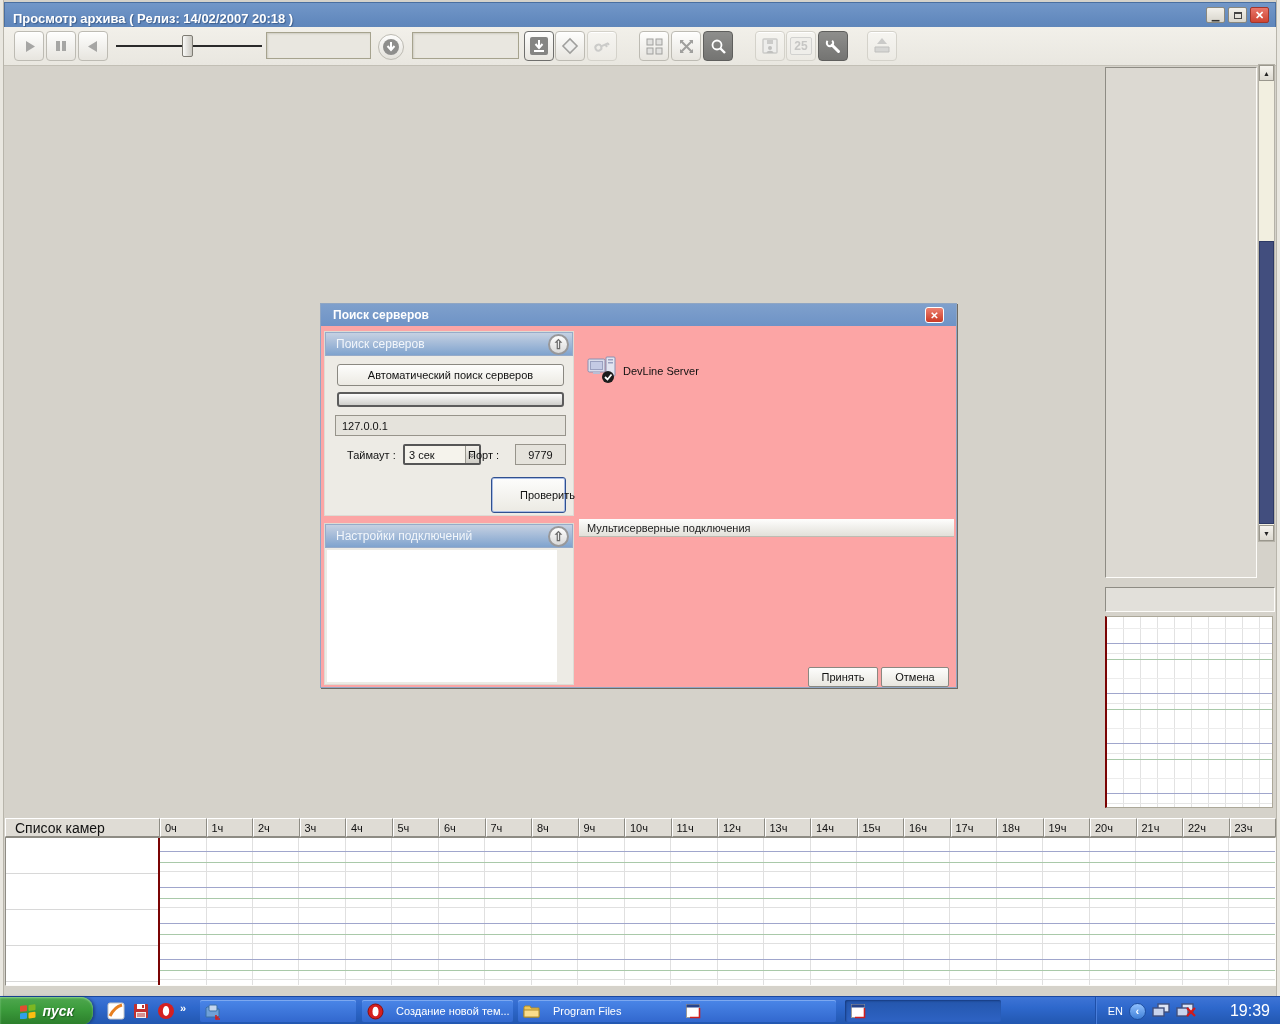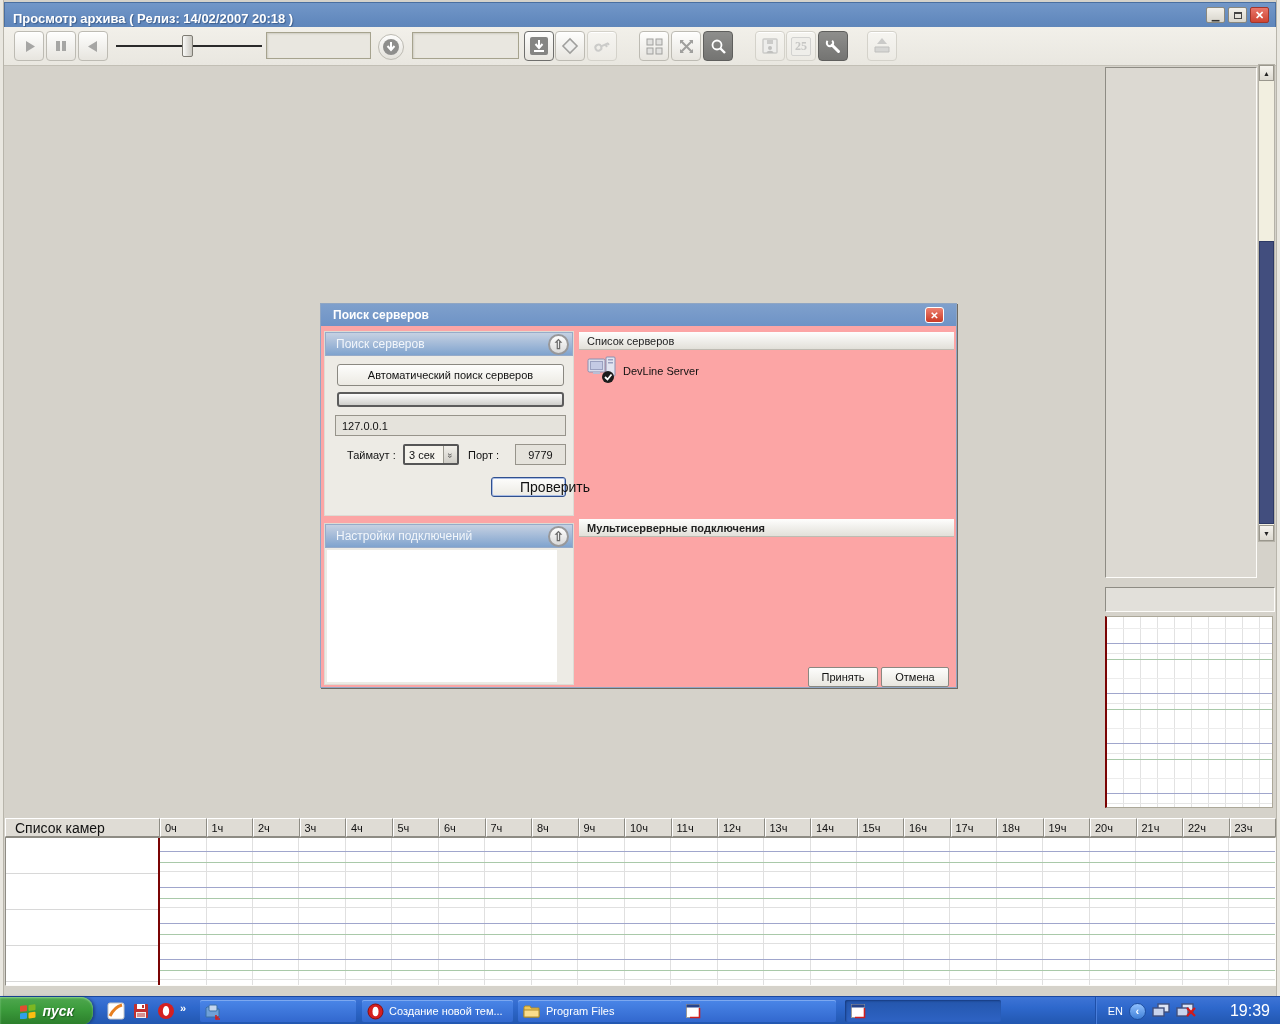--- a/index.html
+++ b/index.html
@@ -26,21 +26,21 @@
   .win-btn.close { background:linear-gradient(#E9766A,#CE4433); border-color:#A2362B; color:#fff;
     font-weight:bold; font-size:11px; }
   .glyph-restore { width:8px; height:7px; border:1px solid #444; border-top-width:2px; display:block; }
 
   
   #toolbar { left:4px; top:27px; width:1272px; height:39px;
     background:linear-gradient(#F2F0EA,#E9E7E0); border-bottom:1px solid #C2BFB5; }
   .tbtn { position:absolute; top:4px; width:30px; height:30px; border:1px solid #BDBBB3;
     border-radius:4px; background:linear-gradient(#FEFEFD,#E7E5DF);
     display:flex; align-items:center; justify-content:center;
-    box-shadow:inset 0 1px 0 #fff;font-family:Liberation Serif, serif; }
+    box-shadow:inset 0 1px 0 #fff; }
   .tbtn.dark { background:linear-gradient(#8E8E8C,#747472); border-color:#5F5F5D; box-shadow:none; }
   .tbtn.flat { background:linear-gradient(#F6F5F1,#ECEAE4); border-color:#D4D2CA; }
   .tfield { position:absolute; top:5px; height:27px; background:#E9E7E0;
     border:1px solid #A6A38E; box-shadow:inset 1px 1px 2px #CFCCC2; }
   #slider-track { left:112px; top:18px; width:146px; height:2px; background:#2A2A2A; }
   #slider-thumb { left:178px; top:8px; width:11px; height:22px;
     background:linear-gradient(90deg,#FAFAF8,#C9C7C0); border:1px solid #7E7C74; border-radius:2px; }
   #round-drop { left:374px; top:7px; width:26px; height:26px; border-radius:50%;
     border:1px solid #BDBBB3; background:linear-gradient(#FDFDFC,#E4E2DB);
     display:flex; align-items:center; justify-content:center; }
@@ -92,41 +92,41 @@
   #grp-search { top:27px; height:185px; }
   #auto-search-btn { position:absolute; left:12px; top:32px; width:227px; height:22px;
     border:1px solid #8A8881; border-radius:3px; background:linear-gradient(#FDFDFC,#ECEAE3);
     font-size:11px; color:#111; font-family:inherit; }
   #progress { position:absolute; left:12px; top:60px; width:227px; height:15px;
     border:2px solid #5C5C5C; border-radius:3px; background:linear-gradient(#FDFDFD,#CFCFCB); }
   #addr-field { position:absolute; left:10px; top:83px; width:231px; height:21px;
     background:#E5E3DC; border:1px solid #97948B; font-size:11px; color:#111;
     display:flex; align-items:center; padding-left:6px; }
   .inline-lbl { position:absolute; font-size:11px; color:#111; top:117px; }
-  #timeout-combo { position:absolute; left:78px; top:112px; width:56px; height:21px;
+  #timeout-combo { position:absolute; left:78px; top:112px; width:78px; height:21px;
     border:2px solid #565656; border-radius:2px; background:#F5F3EC; display:flex; }
   #timeout-combo .cval { flex:1; font-size:11px; color:#111; display:flex; align-items:center; padding-left:4px; }
   #timeout-combo .cbtn { width:14px; background:linear-gradient(#F2F0EA,#CFCDC6);
     border-left:1px solid #9A988F; display:flex; align-items:center; justify-content:center;
     font-size:9px; color:#444; }
   #timeout-combo .cbtn span { transform:rotate(90deg); letter-spacing:-1px; }
   #port-field { position:absolute; left:190px; top:112px; width:51px; height:21px;
     background:#E5E3DC; border:1px solid #97948B; font-size:11px; color:#111;
     display:flex; align-items:center; justify-content:center; }
-  #check-btn { position:absolute; right:7px; top:145px; width:75px; height:20px;
+  #check-btn { position:absolute; right:7px; top:145px; width:75px; height:36px;
     border:1px solid #30508F; border-radius:3px; box-shadow:inset 0 0 0 1px #A8BCE4;
-    background:linear-gradient(#FDFDFC,#ECEAE3); font-size:14px; color:#111; font-family:inherit;padding-left:28px; }
+    background:linear-gradient(#FDFDFC,#ECEAE3); font-size:11px; color:#111; font-family:inherit;padding-left:28px; }
   #grp-conn { top:219px; height:162px; }
   #conn-white { position:absolute; left:2px; top:26px; width:230px; height:132px; background:#fff; }
   #right-pane { position:absolute; left:258px; top:28px; width:377px; height:355px; }
   .band { position:absolute; left:0; right:2px; height:18px;
     background:linear-gradient(#FEFEFD,#E2E0D9); border-bottom:1px solid #BEBBB2;
     font-size:11px; color:#222; display:flex; align-items:center; padding-left:8px; }
   #band-servers { top:0; }
-  #band-multi { top:187px;font-weight:bold; }
+  #band-multi { top:187px; }
   #server-item { position:absolute; left:8px; top:24px; display:flex; align-items:center; }
   #server-item .sname { font-size:11px; color:#111; margin-left:6px; }
   .dlg-btn { position:absolute; top:335px; height:20px; border:1px solid #8A8881; border-radius:2px;
     background:linear-gradient(#FDFDFC,#E8E6DF); font-size:11px; color:#111; font-family:inherit; }
   #accept-btn { left:229px; width:70px; }
   #cancel-btn { left:302px; width:68px; }
 
   
   #tl-header { left:5px; top:818px; width:1271px; height:19px; display:flex; }
   .tl-cell { border:1px solid; border-color:#FFFFFF #8E8C84 #8E8C84 #FFFFFF;
@@ -154,21 +154,21 @@
   #start-btn { left:0; top:0; width:93px; height:28px; border-radius:0 12px 12px 0;
     background:linear-gradient(#4FA84F,var(--start-button,#3B9B3B) 45%,#2B7D2B);
     box-shadow:inset 0 1px 2px #8CD08C, 2px 0 3px rgba(0,0,0,.3);
     display:flex; align-items:center; justify-content:center; gap:5px; }
   #start-btn .start-text { color:#fff; font-size:14px; font-weight:bold; font-style:italic;
     text-shadow:1px 1px 1px #1E5C1E; }
   .ql-icon { position:absolute; top:5px; width:18px; height:18px; }
   #ql-chevron { position:absolute; left:180px; top:5px; color:#fff; font-size:11px; font-weight:bold; }
   .task-item { position:absolute; top:3px; height:22px; border-radius:2px;
     background:linear-gradient(#4A86E8,#3268CE); box-shadow:inset 0 1px 0 #7CA8F0;
-    display:flex; align-items:center; padding-left:5px; gap:5px; overflow:hidden; }
+    display:flex; align-items:center; padding-left:5px; gap:12px; overflow:hidden; }
   .task-item.active { background:linear-gradient(#2456AC,#2E63C4); box-shadow:inset 1px 1px 2px #163A7E; }
   .task-item .tlabel { color:#fff; font-size:11px; white-space:nowrap; }
   #tray { position:absolute; right:0; top:0; height:28px; display:flex; align-items:center; gap:6px;
     padding:0 10px 0 12px; border-left:1px solid #1E4FA8; box-shadow:inset 1px 0 0 #4A7EDB; }
   #tray .lang { color:#fff; font-size:11px; }
   #tray .clock { color:#fff; font-size:16px;margin-left:28px; }
   #tray-chevron { width:17px; height:17px; border-radius:50%;
     background:linear-gradient(#8FC0FF,#3F7FD6); border:1px solid #1F4FA0; color:#fff;
     font-size:11px; font-weight:bold; display:flex; align-items:center; justify-content:center; }
 </style>
@@ -325,21 +325,20 @@
 
     <div class="group" id="grp-conn">
       <div class="group-header">
         <span class="gtitle">Настройки подключений</span>
         <div class="roll-btn">⇧</div>
       </div>
       <div id="conn-white"></div>
     </div>
 
     <div id="right-pane">
-      <div class="band" id="band-servers">Список серверов</div>
       <div id="server-item">
         <svg width="30" height="30">
           <rect x="1" y="3" width="17" height="13" rx="1.5" fill="#DADCEA" stroke="#8A8FB0"></rect>
           <rect x="3.5" y="5.5" width="12" height="8" fill="#C4CAE4" stroke="#9AA0C0"></rect>
           <rect x="6" y="16" width="7" height="2" fill="#B9BDD4"></rect>
           <rect x="19" y="1" width="9" height="19" rx="1" fill="#E2E4F0" stroke="#8A8FB0"></rect>
           <rect x="21" y="3" width="5" height="1.5" fill="#9AA0C0"></rect>
             <rect x="21" y="6" width="5" height="1.5" fill="#9AA0C0"></rect>
           <circle cx="21" cy="21" r="6" fill="#1C1C1C"></circle>
           <path d="M18 21 L20.5 23.5 L24.5 18.5" stroke="#fff" stroke-width="1.8" fill="none"></path>

